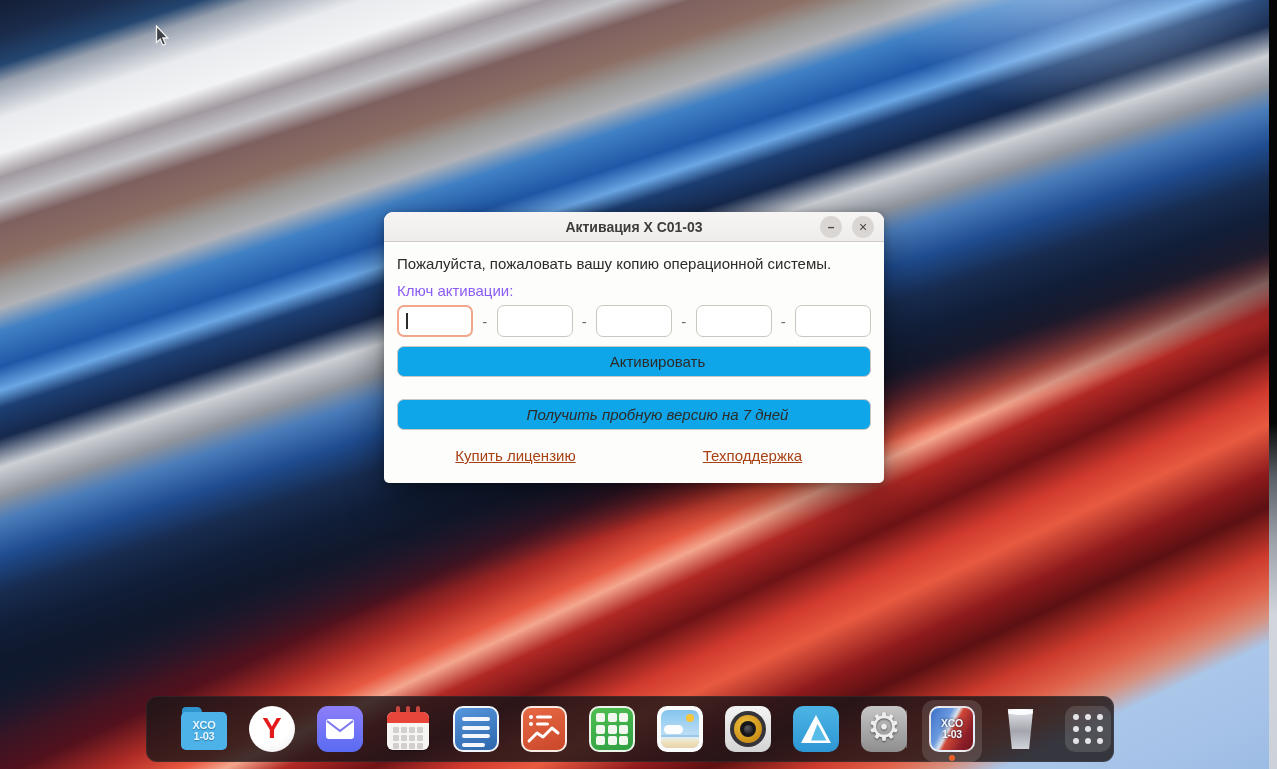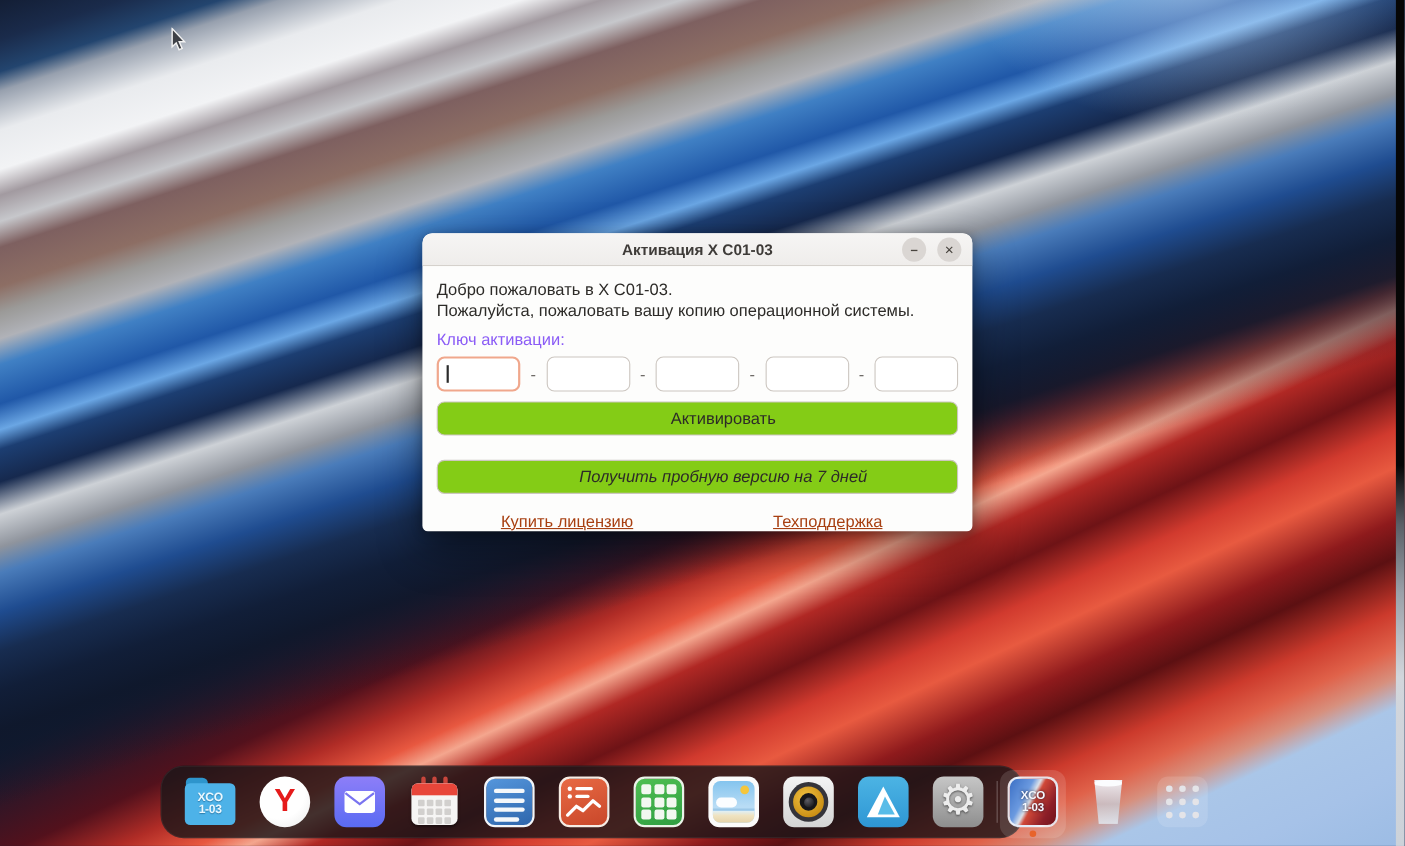--- a/index.html
+++ b/index.html
@@ -45,32 +45,32 @@
   .welcome { font-size:15px; color:#2d2b28; line-height:19px; }
   .key-label { font-size:15px; color:#8b5cf6; margin-top:9px; }
   .key-row { display:flex; align-items:center; justify-content:space-between; margin-top:6px; }
   .key-input { width:76px; height:32px; border:1px solid #ccc6c0; border-radius:7px;
     background:#fff; font-size:15px; padding:0 7px; color:#222; outline:none; }
   .key-wrap { position:relative; }
   .key-input.focused { border:2px solid #f0a78c; }
   .caret { position:absolute; left:9px; top:8px; width:1.5px; height:16px; background:#2b2b2b; }
   .dash { color:#6e6a66; font-size:15px; }
   .dlg-btn { display:flex; align-items:center; justify-content:center; width:474px; height:31px;
-    background:#84cc16; border:1px solid #ccc6c0; border-radius:7px; font-size:15px; color:#2d2b28;
+    background:#0ea5e9; border:1px solid #ccc6c0; border-radius:7px; font-size:15px; color:#2d2b28;
     font-family:"Liberation Sans",sans-serif; cursor:default;padding-left:47px; }
   .dlg-btn.first { margin-top:9px; }
   .dlg-btn.second { margin-top:22px;font-style:italic; }
   .links-row { display:flex; margin-top:17px; }
   .links-row .half { flex:1; text-align:center; }
   .dlg-link { color:#a84012; text-decoration:underline; font-size:15px; cursor:pointer; }
 
   
-  .dock { position:absolute; left:146px; top:696px; width:784px; height:66px;
-    background:rgba(28,22,25,0.82); border-radius:21px; z-index:30;
-    display:flex; align-items:center; padding-left:21px; gap:20px;
+  .dock { position:absolute; left:146px; top:696px; width:968px; height:66px;
+    background:rgba(28,22,25,0.82); border-radius:11px; z-index:30;
+    display:flex; align-items:center; padding-left:34px; gap:20px;
     box-shadow:inset 0 0 0 1px rgba(255,255,255,0.06); }
   .dock-sep { position:absolute; left:760px; top:14px; width:1px; height:38px; background:rgba(255,255,255,0.28); }
   .di { position:relative; width:48px; height:48px; flex:0 0 auto; }
 
   
   .folder-tab { position:absolute; left:2px; top:2px; width:20px; height:10px; background:#2e95cc; border-radius:4px 5px 0 0; }
   .folder-body { position:absolute; left:1px; top:7px; width:46px; height:38px; background:#4db2e8; border-radius:5px;
     display:flex; flex-direction:column; align-items:center; justify-content:center; }
   .folder-body span { font-size:11px; font-weight:bold; color:#eaf8ff; line-height:11.5px; letter-spacing:-0.3px;
     text-shadow:0 1px 1px rgba(20,80,120,0.55); }
@@ -170,21 +170,20 @@
     <path d="M1.5,1 L1.5,17.5 L5.2,14 L7.8,20.2 L10.6,19 L7.9,13 L12.8,13 Z" fill="#3e4147" stroke="#f2f2f2" stroke-width="1.3"></path>
   </svg>
 
   <div class="dialog">
     <div class="titlebar">
       <span class="title">Активация X C01-03</span>
       <button class="winbtn min">–</button>
       <button class="winbtn close">×</button>
     </div>
     <div class="dlg-body">
-      <div class="welcome">Добро пожаловать в X C01-03.</div>
       <div class="welcome">Пожалуйста, пожаловать вашу копию операционной системы.</div>
       <div class="key-label">Ключ активации:</div>
       <div class="key-row">
         <span class="key-wrap">
           <input class="key-input focused" value="" style="">
           <span class="caret"></span>
         </span>
         <span class="dash">-</span>
         <input class="key-input" value="" style="">
         <span class="dash">-</span>

